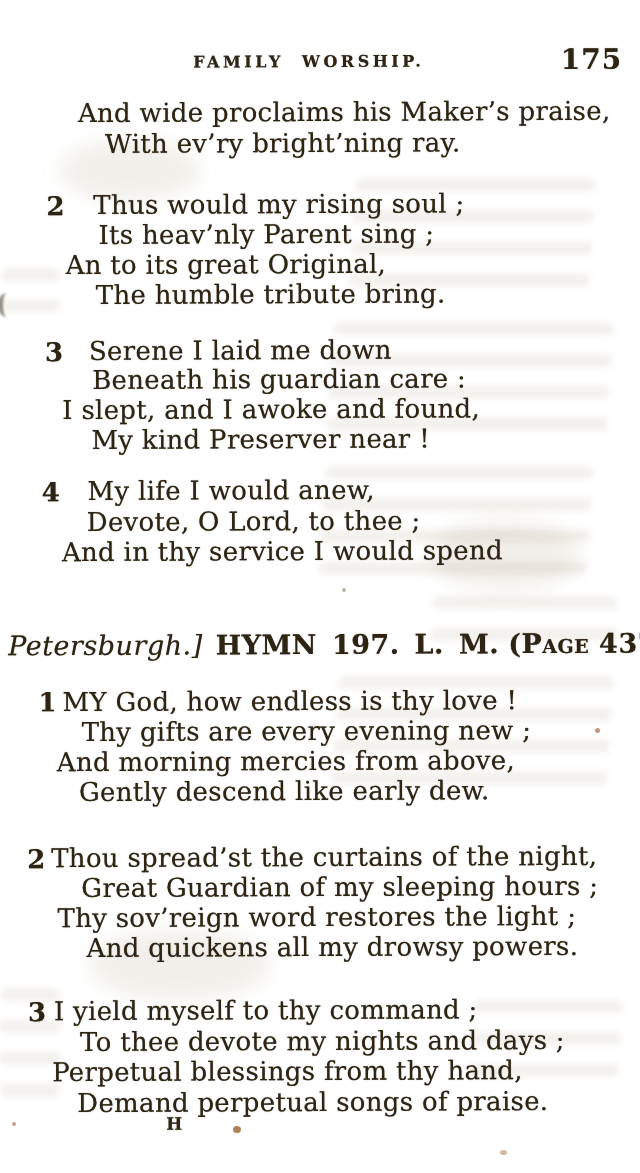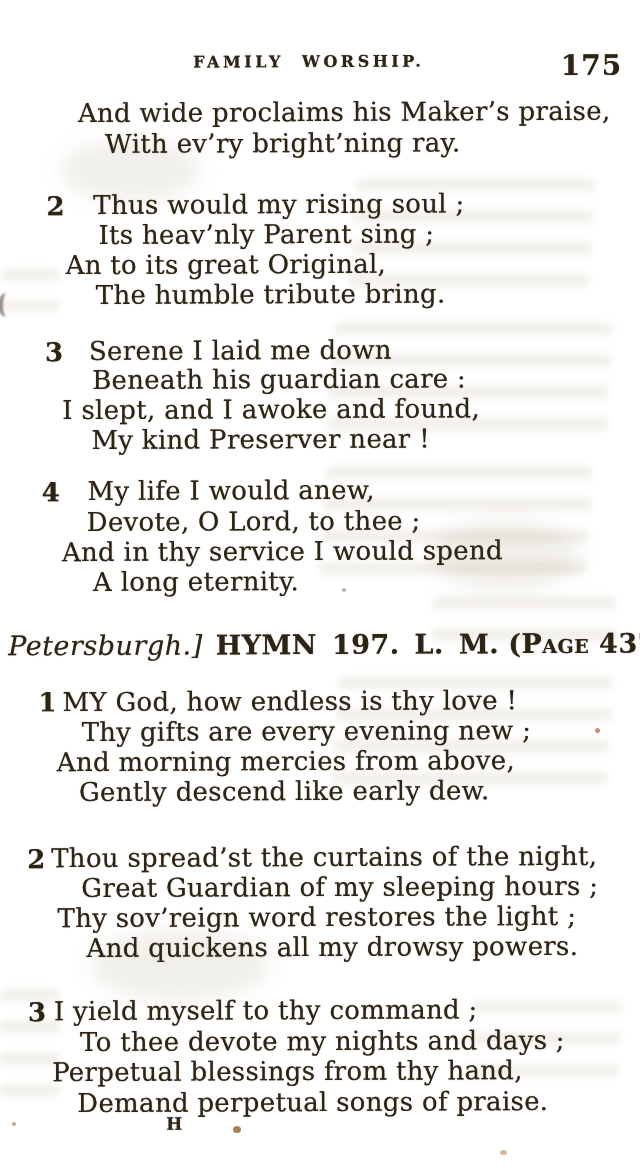--- a/index.html
+++ b/index.html
@@ -22,21 +22,21 @@
   .ln{
     position:absolute;font-size:26px;line-height:30px;white-space:nowrap;
     letter-spacing:.3px;
   }
   .num{font-weight:bold;}
   .running-head{
     position:absolute;top:52px;left:0;width:622px;text-align:center;
     font-size:16px;font-weight:bold;letter-spacing:3.5px;word-spacing:9px;
   }
   .page-number{
-    position:absolute;top:44px;left:563px;font-size:28px;font-weight:bold;letter-spacing:1px;margin-top:6px;
+    position:absolute;top:44px;left:563px;font-size:28px;font-weight:bold;letter-spacing:1px;
   }
   .hymn-heading{
     position:absolute;top:629px;left:8px;white-space:nowrap;font-size:27px;line-height:32px;
   }
   .tune{font-style:italic;letter-spacing:.5px;}
   .htitle{font-weight:bold;margin-left:13px;word-spacing:5px;letter-spacing:.5px;}
   .pref{font-weight:bold;margin-left:9px;font-variant:small-caps;letter-spacing:.5px;}
   .sig{position:absolute;top:1113px;left:164px;font-size:17px;font-weight:bold;}
   
   .ghost{
@@ -101,21 +101,20 @@
     <div class="ln num" style="top:336px;left:46px">3</div>
     <div class="ln" style="top:335px;left:90px">Serene I laid me down</div>
     <div class="ln" style="top:364px;left:93px">Beneath his guardian care :</div>
     <div class="ln" style="top:394px;left:63px">I slept, and I awoke and found,</div>
     <div class="ln" style="top:424px;left:92px">My kind Preserver near !</div>
 
     <div class="ln num" style="top:476px;left:42px">4</div>
     <div class="ln" style="top:475px;left:88px">My life I would anew,</div>
     <div class="ln" style="top:506px;left:87px">Devote, O Lord, to thee ;</div>
     <div class="ln" style="top:536px;left:62px">And in thy service I would spend</div>
-    <div class="ln" style="top:566px;left:93px">A long eternity.</div>
 
     <div class="hymn-heading">
       <span class="tune">Petersburgh.]</span><span class="htitle">HYMN 197. L. M.</span><span class="pref">(Page 437.)</span>
     </div>
 
     <div class="ln num" style="top:686px;left:38px">1</div>
     <div class="ln" style="top:686px;left:62px">MY God, how endless is thy love !</div>
     <div class="ln" style="top:716px;left:81px">Thy gifts are every evening new ;</div>
     <div class="ln" style="top:746px;left:56px">And morning mercies from above,</div>
     <div class="ln" style="top:776px;left:78px">Gently descend like early dew.</div>

